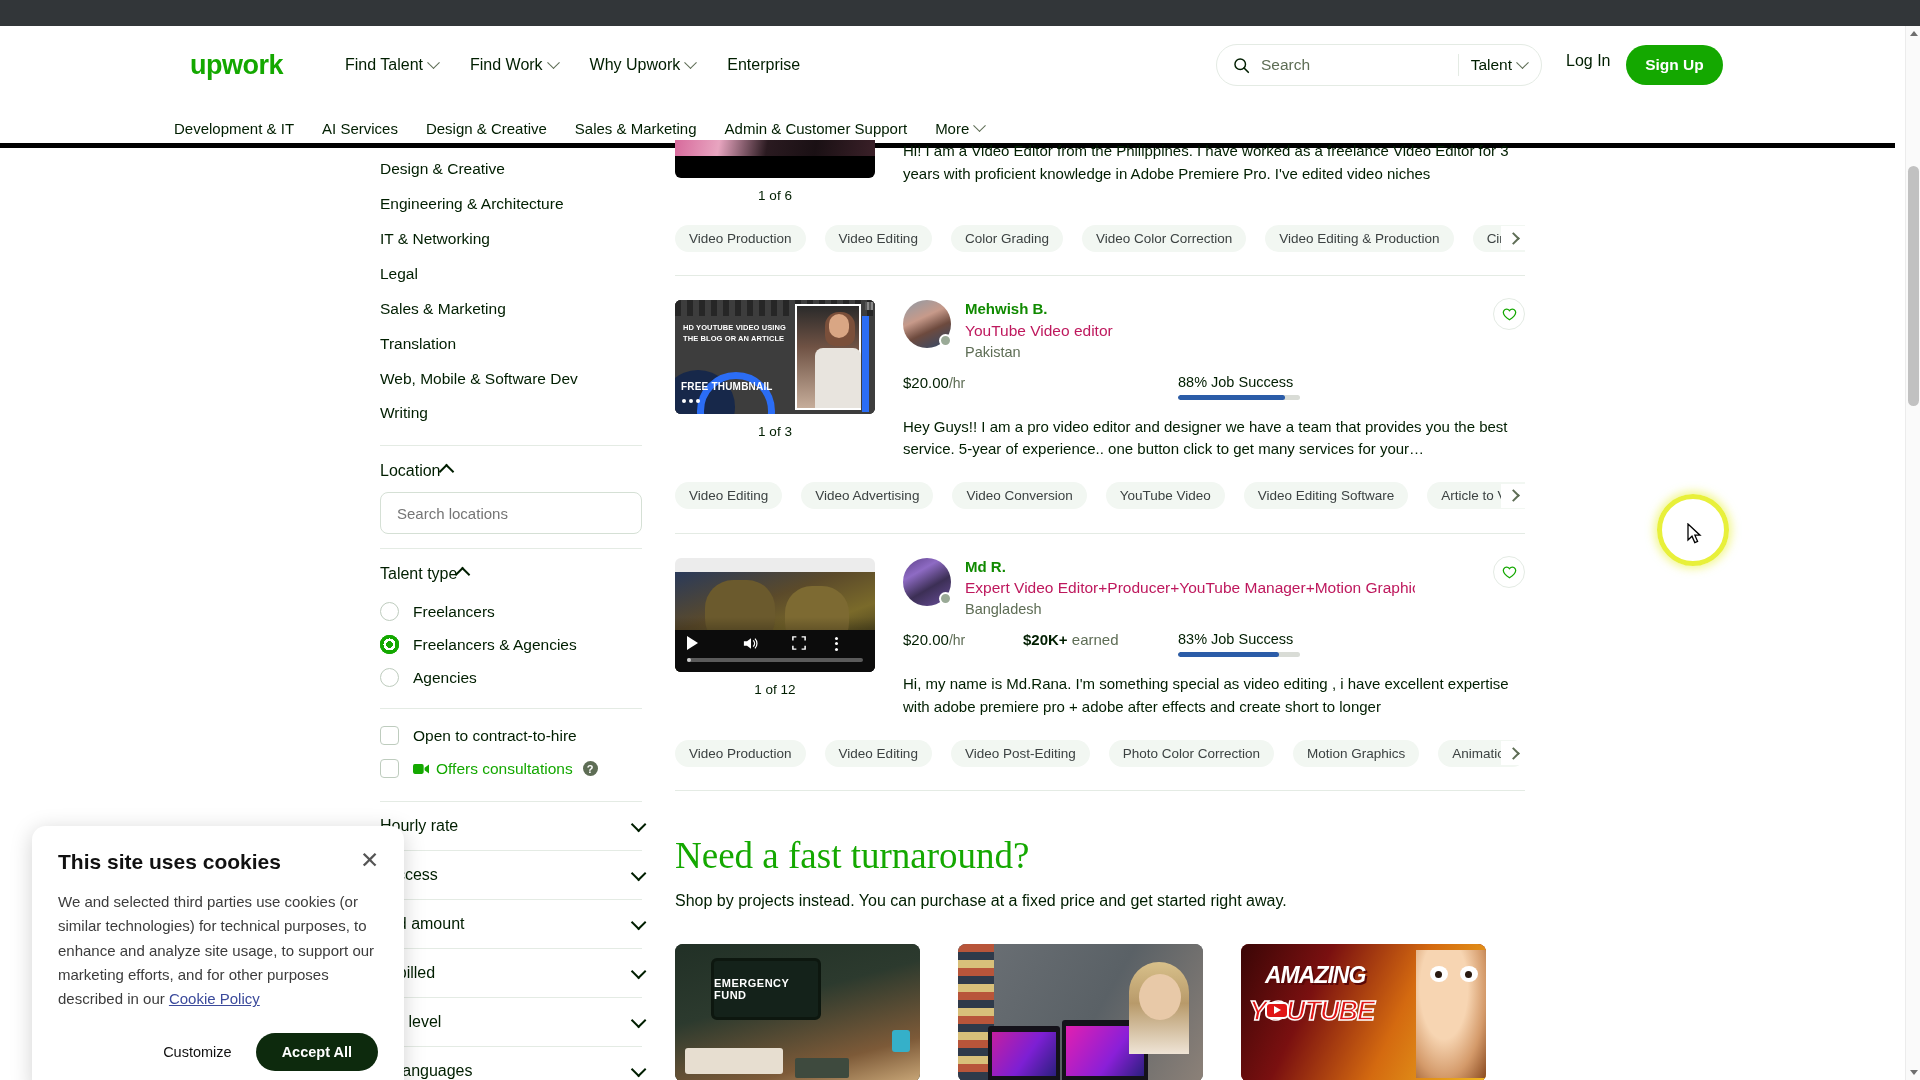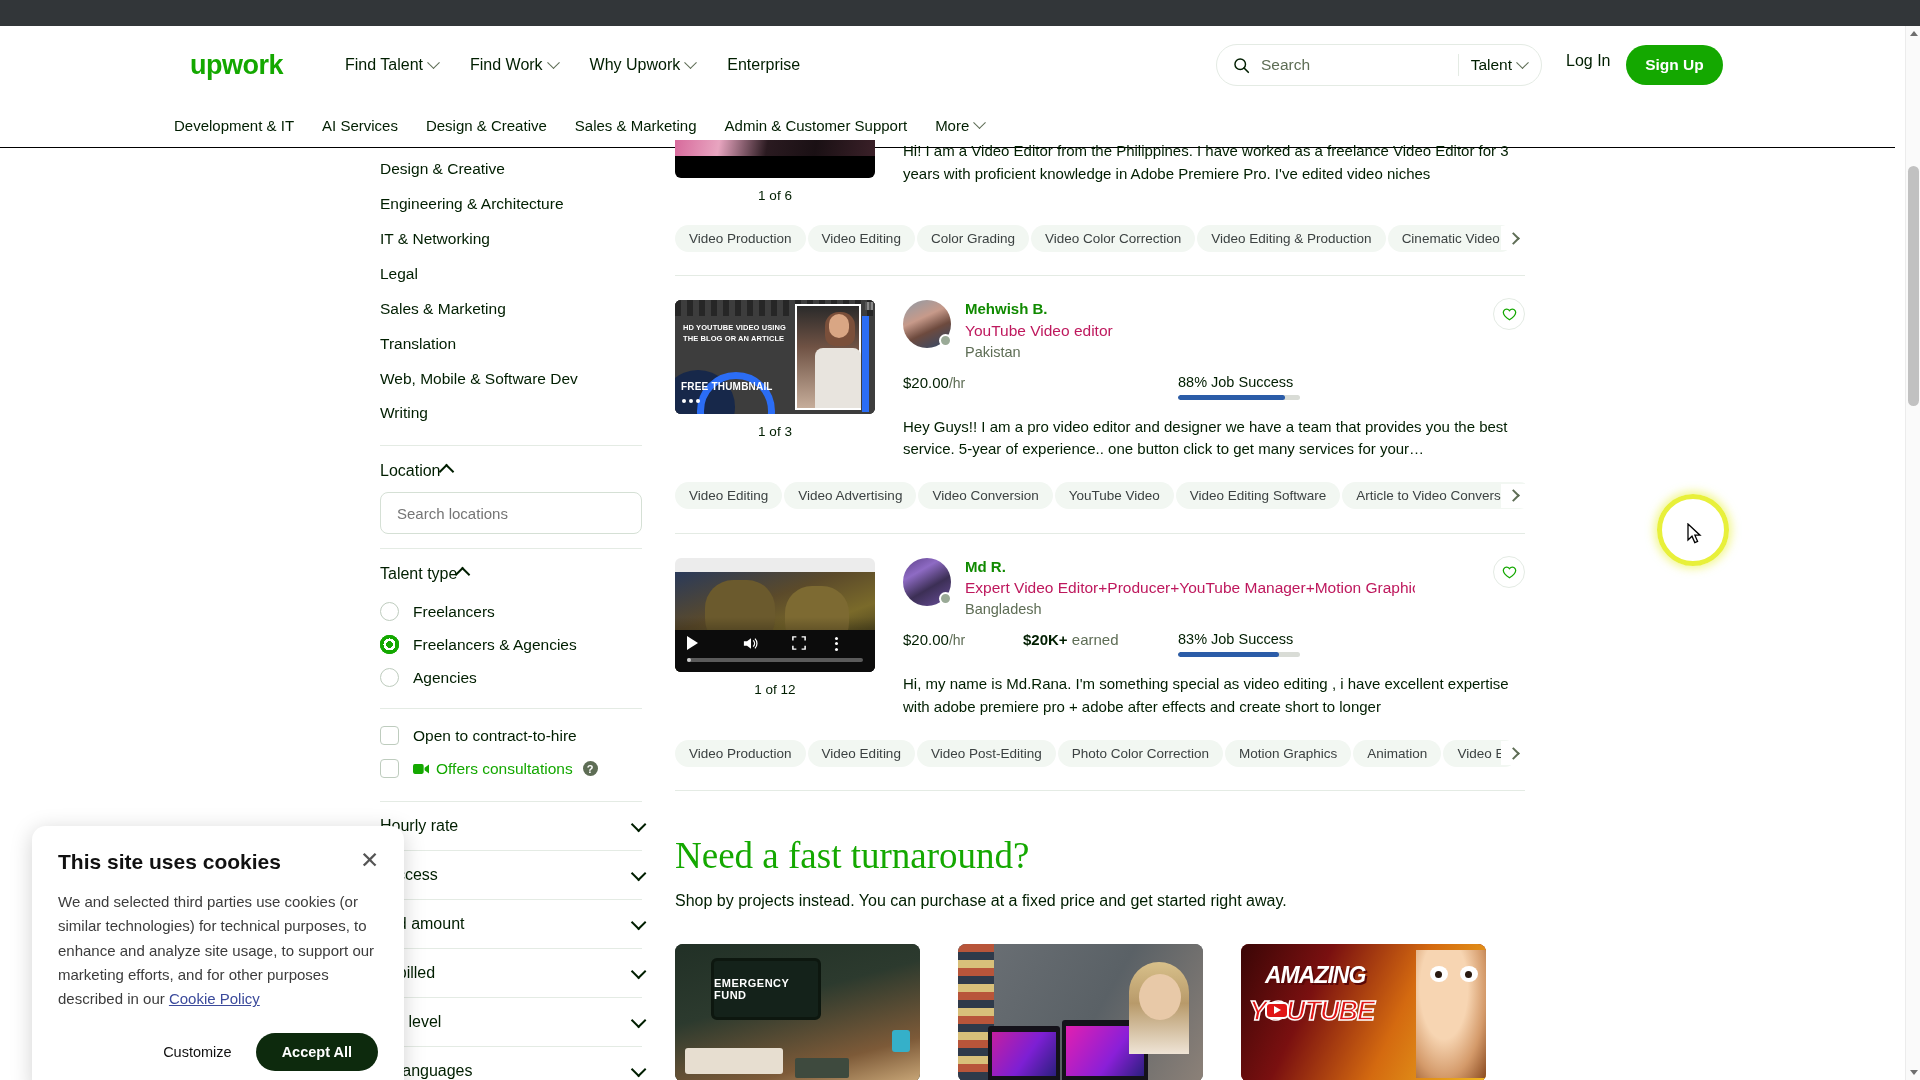--- a/index.html
+++ b/index.html
@@ -73,22 +73,22 @@
     position: absolute; left: 1626px; top: 45px;
     width: 97px; height: 40px; border-radius: 20px;
     background: #14a800; color: #fff; font-size: 15.5px; font-weight: 600;
     display: flex; align-items: center; justify-content: center; cursor: pointer;
     border: none;
   }
 
   
   .subnav {
     position: absolute; top: 104px; left: 0; width: 1895px; height: 44px;
-    background: #fff; border-bottom: 1px solid #000000;
-    display: flex; align-items: center; padding-left: 160px;
+    background: #fff; border-bottom: 5px solid #000000;
+    display: flex; align-items: flex-end; padding-left: 160px;
   }
   .subnav .s-item {
     font-size: 15px; color: #001e00; padding: 6px 14px; cursor: pointer;
     display: flex; align-items: center; gap: 6px; white-space: nowrap;
   }
 
   
   .sidebar {
     position: absolute; left: 380px; top: 152px; width: 262px;
   }
@@ -183,21 +183,21 @@
   .earned b { font-weight: 700; }
   .jss { width: 200px; }
   .jss-text { font-size: 14.5px; color: #001e00; }
   .jss-bar { width: 122px; height: 5px; background: #d9dcd6; border-radius: 3px; margin-top: 5px; overflow: hidden; }
   .jss-fill { height: 5px; background: #2b5ca8; border-radius: 3px; }
   .desc {
     font-size: 15px; line-height: 1.5; color: #001e00; margin-top: 16px;
     max-width: 700px;
   }
   .tags-row {
-    display: flex; gap: 2px; margin-top: 20px; align-items: center;
+    display: flex; gap: 19px; margin-top: 20px; align-items: center;
     position: relative; overflow: hidden; height: 30px;
   }
   .tag {
     background: #f2f7f2; border-radius: 15px; padding: 6px 14px;
     font-size: 13.5px; color: #3c4242; white-space: nowrap; cursor: pointer;
   }
   .tag-arrow {
     position: absolute; right: 0; top: 3px;
     width: 24px; height: 24px; display: flex; align-items: center;
     justify-content: center; background: #fff; cursor: pointer;

